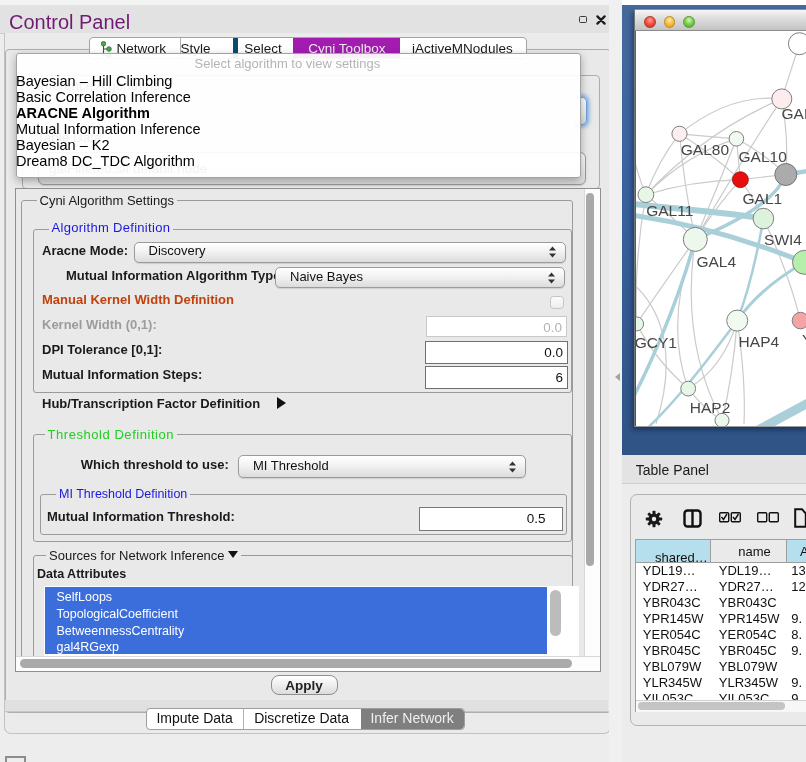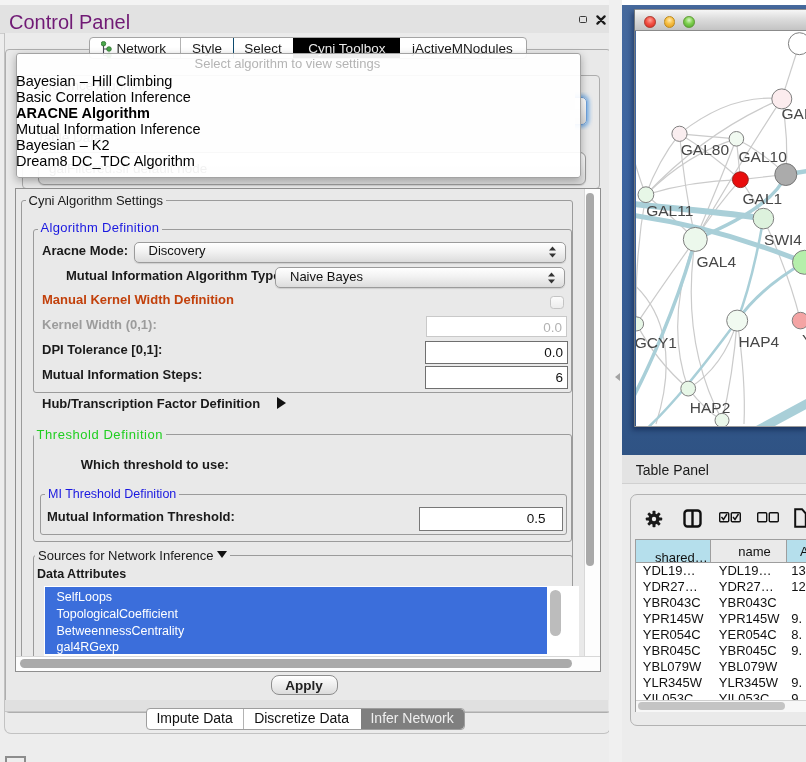--- a/index.html
+++ b/index.html
@@ -4,21 +4,21 @@
 <style>
 html,body{margin:0;padding:0;}
 body{width:806px;height:762px;overflow:hidden;background:#ededed;font-family:"Liberation Sans",sans-serif;position:relative;}
 .abs{position:absolute;}
 .bold{font-weight:bold;}
 
 .combo{position:absolute;border:1px solid #9b9b9b;border-radius:5px;background:linear-gradient(180deg,#ffffff 0%,#f2f2f2 45%,#dcdcdc 100%);box-shadow:0 1px 1px rgba(0,0,0,0.12);}
 .combo .ctext{position:absolute;left:14px;top:calc(50% - 2px);transform:translateY(-50%);font-size:13px;color:#111;white-space:nowrap;}
 .combo .arr{position:absolute;right:8px;top:50%;transform:translateY(-50%);width:9px;height:12px;}
 .tfield{position:absolute;background:#fff;font-size:13.5px;color:#111;text-align:right;}
-.grouplab{position:absolute;font-size:13px;background:#e9e9e9;padding:0 3px;white-space:nowrap;}
+.grouplab{position:absolute;font-size:13px;background:#e9e9e9;padding:0 3px;white-space:nowrap;margin-left:11px;}
 .rowlab{position:absolute;font-size:13px;font-weight:bold;color:#1a1a1a;white-space:nowrap;}
 </style>
 </head>
 <body>
 
 <div class="abs" style="left:2px;top:0;width:2px;height:3px;background:#555;"></div>
 
 <div class="abs" style="left:0;top:0;width:620px;height:5px;background:#f3f3f3;"></div>
 <div class="abs" style="left:0;top:5px;width:618.5px;height:27.5px;background:#e2e2e2;border-bottom:1px solid #cdcdcd;">
   <div class="abs" style="left:9px;top:5.5px;font-size:20px;color:#701a75;text-align:center;">Control Panel</div>
@@ -35,27 +35,27 @@
 <div class="abs" style="left:89.4px;top:37px;width:435.6px;height:19.5px;background:#fff;border:1px solid #a5a5a5;border-radius:4px;font-size:13.5px;color:#1a1a1a;">
   <div class="abs" style="left:0;top:0;width:90px;height:100%;border-right:1px solid #b3b3b3;">
     <svg class="abs" style="left:11px;top:2.5px;" width="12" height="17" viewBox="0 0 12 17">
       <path d="M2.5 4 L2.5 14.5 L7 14.5 M2.5 8 L7 8" stroke="#4a4a57" stroke-width="1.1" fill="none"></path>
       <circle cx="2.5" cy="2.7" r="2.3" fill="#4aa84a" stroke="#2e7230" stroke-width="0.8"></circle>
       <circle cx="8" cy="8" r="2.3" fill="#4aa84a" stroke="#2e7230" stroke-width="0.8"></circle>
       <circle cx="8" cy="14.5" r="2.3" fill="#4aa84a" stroke="#2e7230" stroke-width="0.8"></circle>
     </svg>
     <div class="abs" style="left:26px;top:2.5px;">Network</div>
   </div>
-  <div class="abs" style="left:90px;top:0;width:53px;height:100%;border-right:1px solid #0c4a6e;text-align:center;">
+  <div class="abs" style="left:90px;top:0;width:53px;height:100%;border-right:5px solid #0c4a6e;">
       <div style="margin-top:2.5px;">Style</div>
     </div>
   <div class="abs" style="left:143px;top:0;width:59px;height:100%;text-align:center;">
       <div style="margin-top:2.5px;">Select</div>
     </div>
-  <div class="abs" style="left:203px;top:-0.5px;width:107px;height:20px;background:#000000;color:#ececec;text-align:center;">
+  <div class="abs" style="left:203px;top:-0.5px;width:107px;height:20px;background:#a21caf;color:#ececec;text-align:center;">
       <div style="margin-top:3px;">Cyni Toolbox</div>
     </div>
   <div class="abs" style="left:309px;top:0;width:126px;height:100%;text-align:center;">
       <div style="margin-top:2.5px;">jActiveMNodules</div>
     </div>
 </div>
 
 <div class="abs" style="left:22px;top:75px;width:576px;height:112px;border:1px solid #adadad;border-radius:4px;"></div>
 <div class="abs" style="left:37px;top:77.5px;font-size:13.5px;color:#333;">Inference Algorithms</div>
 <div class="abs" style="left:575px;top:92px;width:18px;height:38px;overflow:hidden;">
@@ -110,20 +110,27 @@
   <div class="rowlab" style="left:26.5px;top:178px;">Mutual Information Steps:</div>
   <div class="tfield" style="left:409px;top:177px;width:143.5px;height:22.5px;border:1px solid #6f6f6f;line-height:21px;padding-right:4px;box-sizing:border-box;">6</div>
 
   <div class="rowlab" style="left:26.5px;top:207px;">Hub/Transcription Factor Definition</div>
   <div class="abs" style="left:261.5px;top:208px;width:0;height:0;border-left:9.5px solid #111;border-top:6.5px solid transparent;border-bottom:6.5px solid transparent;"></div>
 
   <div class="abs" style="left:17.5px;top:245px;width:537px;height:106px;border:1px solid #9b9b9b;border-radius:3px;"></div>
   <div class="grouplab" style="left:18px;top:238px;color:#21ce21;letter-spacing:0.55px;">Threshold Definition</div>
 
   <div class="rowlab" style="left:65.3px;top:267.5px;">Which threshold to use:</div>
+  <div class="combo" style="left:222.5px;top:266px;width:286px;height:21px;">
+    <div class="ctext">MI Threshold</div>
+    <svg class="arr" viewBox="0 0 9 12">
+        <path d="M4.5 0.5 L8 4.5 L1 4.5 Z" fill="#333"></path>
+        <path d="M4.5 11.5 L8 7.5 L1 7.5 Z" fill="#333"></path>
+      </svg>
+  </div>
 
   <div class="abs" style="left:24px;top:305px;width:525px;height:39px;border:1px solid #9b9b9b;border-radius:3px;"></div>
   <div class="grouplab" style="left:29.5px;top:297.5px;color:#1a18e0;font-size:12.5px;">MI Threshold Definition</div>
   <div class="rowlab" style="left:31.5px;top:319.5px;">Mutual Information Threshold:</div>
   <div class="tfield" style="left:403.5px;top:317.5px;width:143.5px;height:24px;border:1px solid #787878;line-height:22px;padding-right:16px;box-sizing:border-box;">0.5</div>
 
   <div class="abs" style="left:17px;top:365.5px;width:538px;height:130px;border:1px solid #9b9b9b;border-radius:3px;"></div>
   <div class="abs grouplab" style="left:19.5px;top:359px;color:#1a1a1a;">Sources for Network Inference <span style="display:inline-block;width:0;height:0;border-top:7px solid #111;border-left:5.5px solid transparent;border-right:5.5px solid transparent;vertical-align:2px;"></span></div>
   <div class="rowlab" style="left:21.5px;top:378px;font-size:12.5px;">Data Attributes</div>
 

